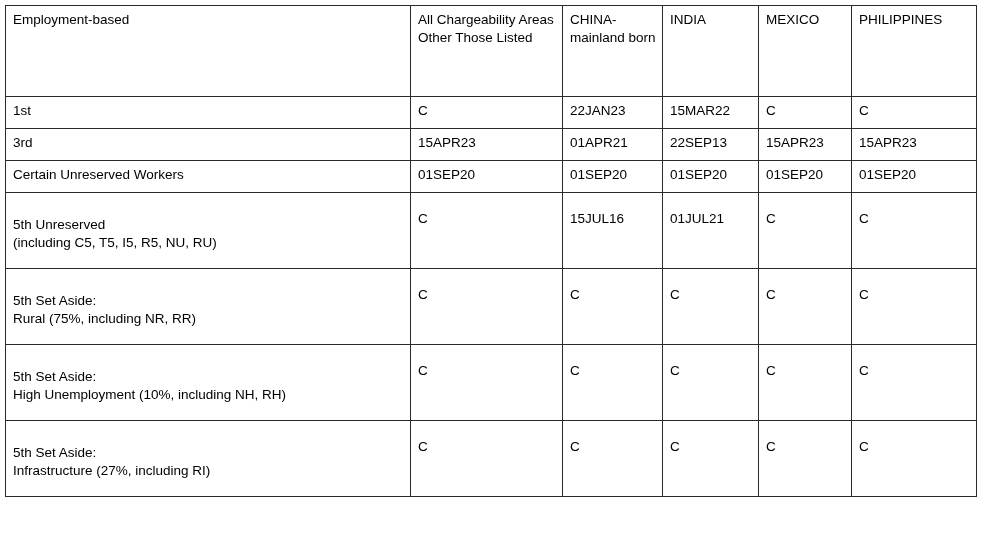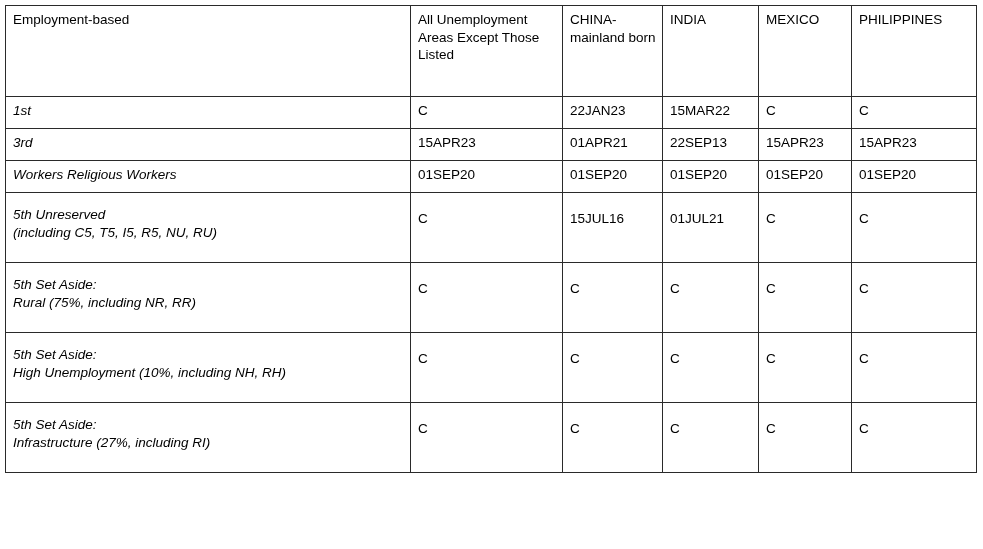--- a/index.html
+++ b/index.html
@@ -43,42 +43,42 @@
   col.c0 { width: 405px; }
   col.c1 { width: 152px; }
   col.c2 { width: 100px; }
   col.c3 { width: 96px; }
   col.c4 { width: 93px; }
   col.c5 { width: 125px; }
 
   thead th { height: 80px; }
   tbody td { height: 21px; }
   tbody tr.tall td { height: 47px; }
-  tbody tr.tall td:first-child { padding-top: 13px; }
+  tbody tr.tall td:first-child { padding-top: 23px; }
   tbody tr.tall td.val { padding-top: 17px; }
 
-  .cat-line { display: block; font-style: italic; }
+  .cat-line { display: block; }
 </style>
 </head>
 <body>
 
 <div class="sheet">
   <table class="visa-bulletin">
     <colgroup>
       <col class="c0">
         <col class="c1">
         <col class="c2">
         <col class="c3">
         <col class="c4">
         <col class="c5">
     </colgroup>
     <thead>
       <tr>
         <th>Employment-based</th>
-        <th>All Unemployment Areas Except Those Listed</th>
+        <th>All Chargeability Areas Other Those Listed</th>
         <th>CHINA-mainland born</th>
         <th>INDIA</th>
         <th>MEXICO</th>
         <th>PHILIPPINES</th>
       </tr>
     </thead>
     <tbody>
 
       <tr>
         <td>
@@ -100,21 +100,21 @@
         <td class="val">01APR21</td>
         <td class="val">22SEP13</td>
         <td class="val">15APR23</td>
         <td class="val">15APR23</td>
       </tr>
 
 
 
       <tr>
         <td>
-          <span class="cat-line">Workers Religious Workers</span>
+          <span class="cat-line">Certain Unreserved Workers</span>
         </td>
         <td class="val">01SEP20</td>
         <td class="val">01SEP20</td>
         <td class="val">01SEP20</td>
         <td class="val">01SEP20</td>
         <td class="val">01SEP20</td>
       </tr>
 
       <tr class="tall">
         <td>

